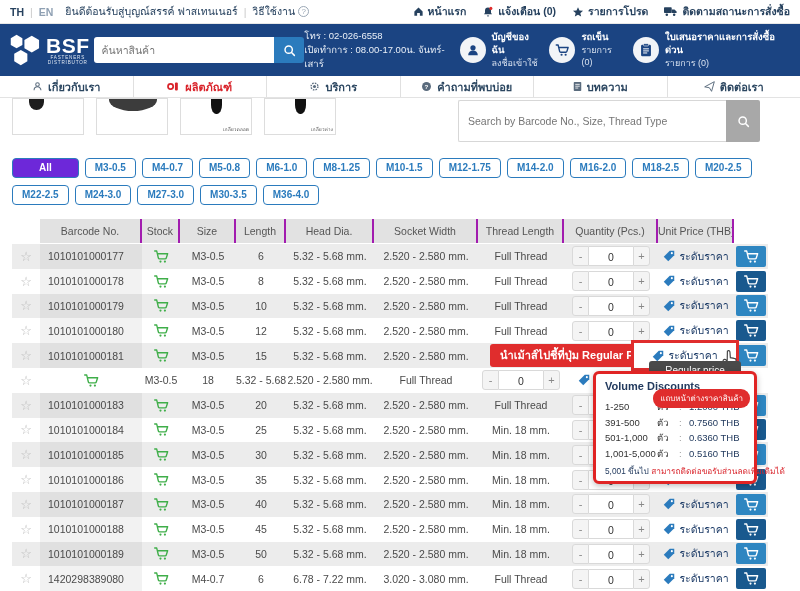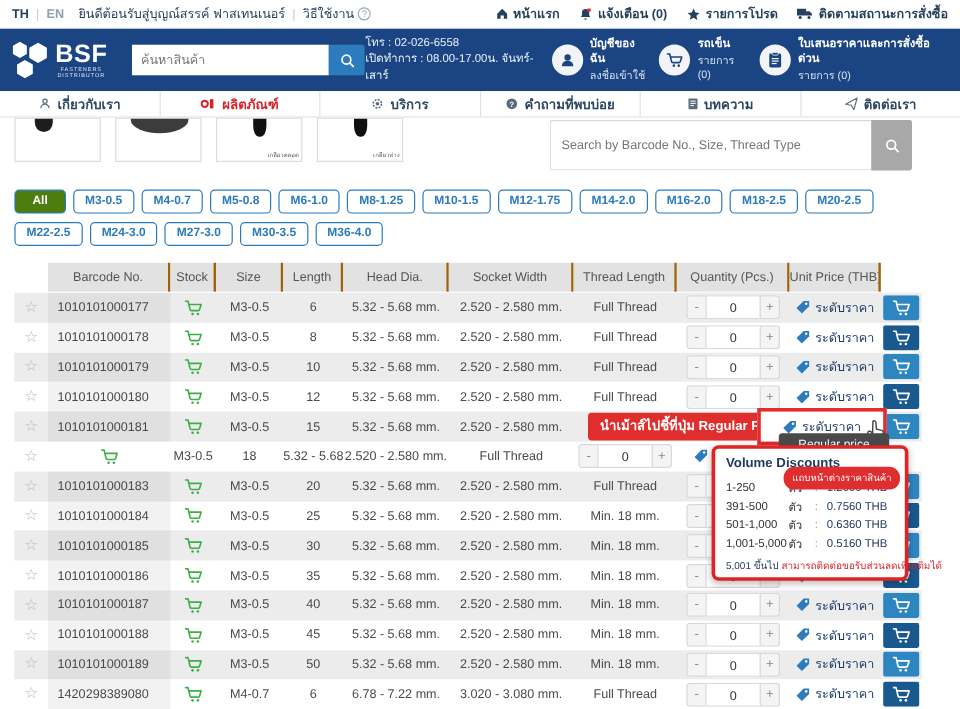--- a/index.html
+++ b/index.html
@@ -20,21 +20,21 @@
 
   
   #header { position:absolute; top:24px; left:0; width:800px; height:52px; background:#1b4482;
     display:flex; align-items:center; padding:0 8px; color:#fff; }
   #brand { display:flex; align-items:center; gap:4px; width:86px; }
   #brand .btxt { line-height:1; }
   #brand .bname { font-size:21px; font-weight:bold; letter-spacing:0.5px; }
   #brand .bsub { font-size:4.6px; letter-spacing:0.8px; color:#dfe7f2; text-align:center; }
   #hsearch { display:flex; width:212px; height:26px; border-radius:3px; overflow:hidden; }
   #hsearch input { flex:1; border:0; outline:none; padding:0 8px; font-size:10.5px; color:#444;
-    font-family:inherit;margin-left:16px; }
+    font-family:inherit; }
   #hsearch button { width:30px; border:0; background:#2b7bbd; cursor:pointer;
     display:flex; align-items:center; justify-content:center; }
   #hphone { font-size:9.5px; line-height:1.5; width:148px; color:#eaf0f8; }
   .hwidget { display:flex; align-items:center; gap:6px; margin-left:8px; cursor:pointer; }
   .hcircle { width:26px; height:26px; border-radius:50%; background:#f2f4f7; flex:0 0 auto;
     display:flex; align-items:center; justify-content:center; }
   .hwidget .wt1 { font-size:9.5px; font-weight:bold; line-height:1.35; }
   .hwidget .wt2 { font-size:9px; color:#d7e1ef; line-height:1.35; }
 
   
@@ -62,29 +62,29 @@
   #psearch input { flex:1; border:1px solid #d7d7d7; border-right:0; padding:0 9px; font-size:10.5px;
     color:#555; outline:none; border-radius:2px 0 0 2px; font-family:inherit; }
   #psearch button { width:34px; border:0; background:#a8a8a8; cursor:pointer; border-radius:0 2px 2px 0;
     display:flex; align-items:center; justify-content:center; }
 
   
   #chips { position:absolute; top:158px; left:12px; width:770px; display:flex; flex-wrap:wrap;
     gap:7px 6px; }
   .chip { border:1px solid #2b7bbd; color:#2b7bbd; background:#fff; border-radius:4px;
     font-size:10px; font-weight:bold; padding:4px 9px; cursor:pointer; line-height:1; }
-  .chip.active { background:#4d7c0f; color:#fff; padding:4px 14px; }
+  .chip.active { background:#6d28d9; color:#fff; padding:4px 26px; }
 
   
   #table { position:absolute; top:218px; left:12px; width:756px; }
   .grid { display:grid; grid-template-columns:28px 102px 38px 56px 50px 88px 104px 86px 94px 76px 34px;
     align-items:center; }
   #thead { height:26px; }
   #thead .th { background:#e2e2e2; color:#555; font-size:10.5px; text-align:center; height:24px;
-    line-height:24px; border-right:2px solid #a16207; white-space:nowrap; overflow:hidden; }
+    line-height:24px; border-right:2px solid #a21caf; white-space:nowrap; overflow:hidden; }
   .trow { height:24.8px; font-size:10.5px; color:#4a4a4a; }
   .trow.odd { background:#ececec; }
   .cell { text-align:center; white-space:nowrap; overflow:hidden; }
   .c-star { color:#bcbcbc; font-size:13px; cursor:pointer; font-family:"DejaVu Sans",sans-serif; }
   .c-barcode { background:rgba(0,0,0,0.05); height:100%; display:flex; align-items:center;
     padding-left:8px; font-size:10.5px; }
   .c-stock { color:#3fae49; display:flex; justify-content:center; }
   .stepper { display:flex; justify-content:center; gap:0; }
   .stepper .sbtn { width:17px; height:20px; background:#f4f4f4; border:1px solid #d9d9d9;
     color:#888; font-size:11px; line-height:18px; text-align:center; cursor:pointer; }

